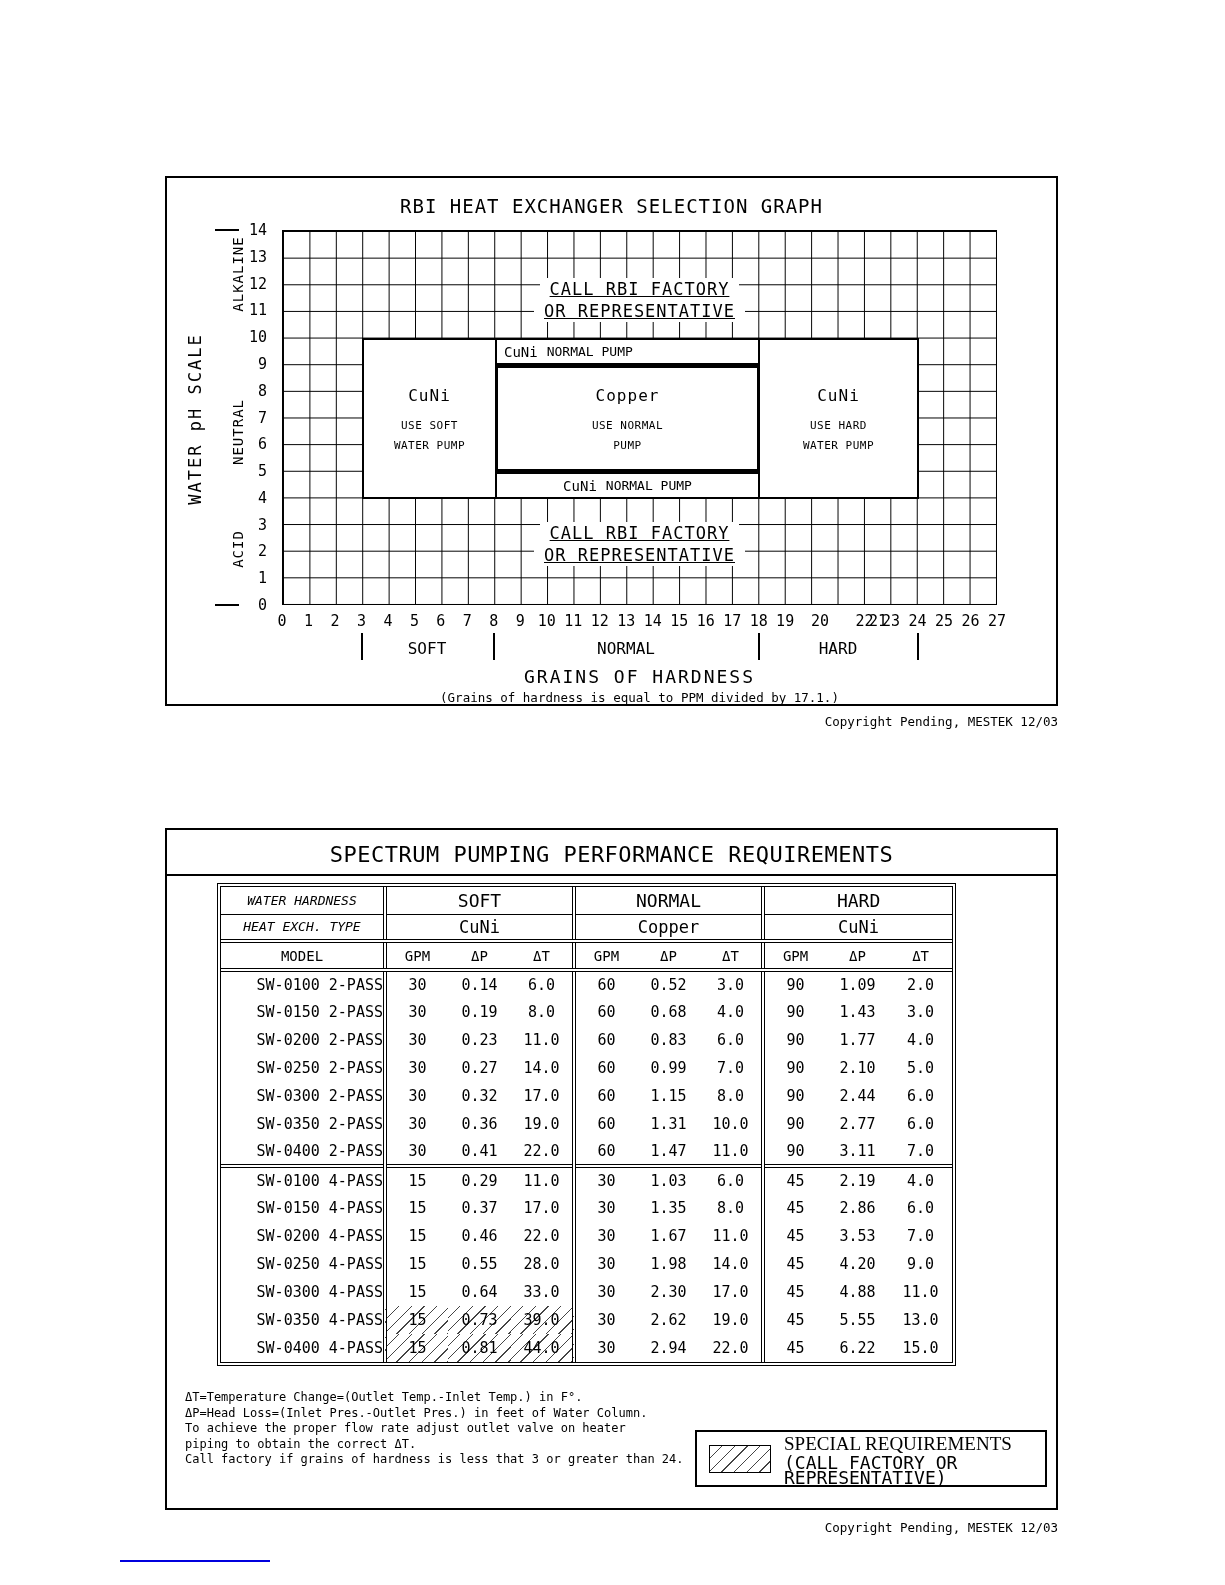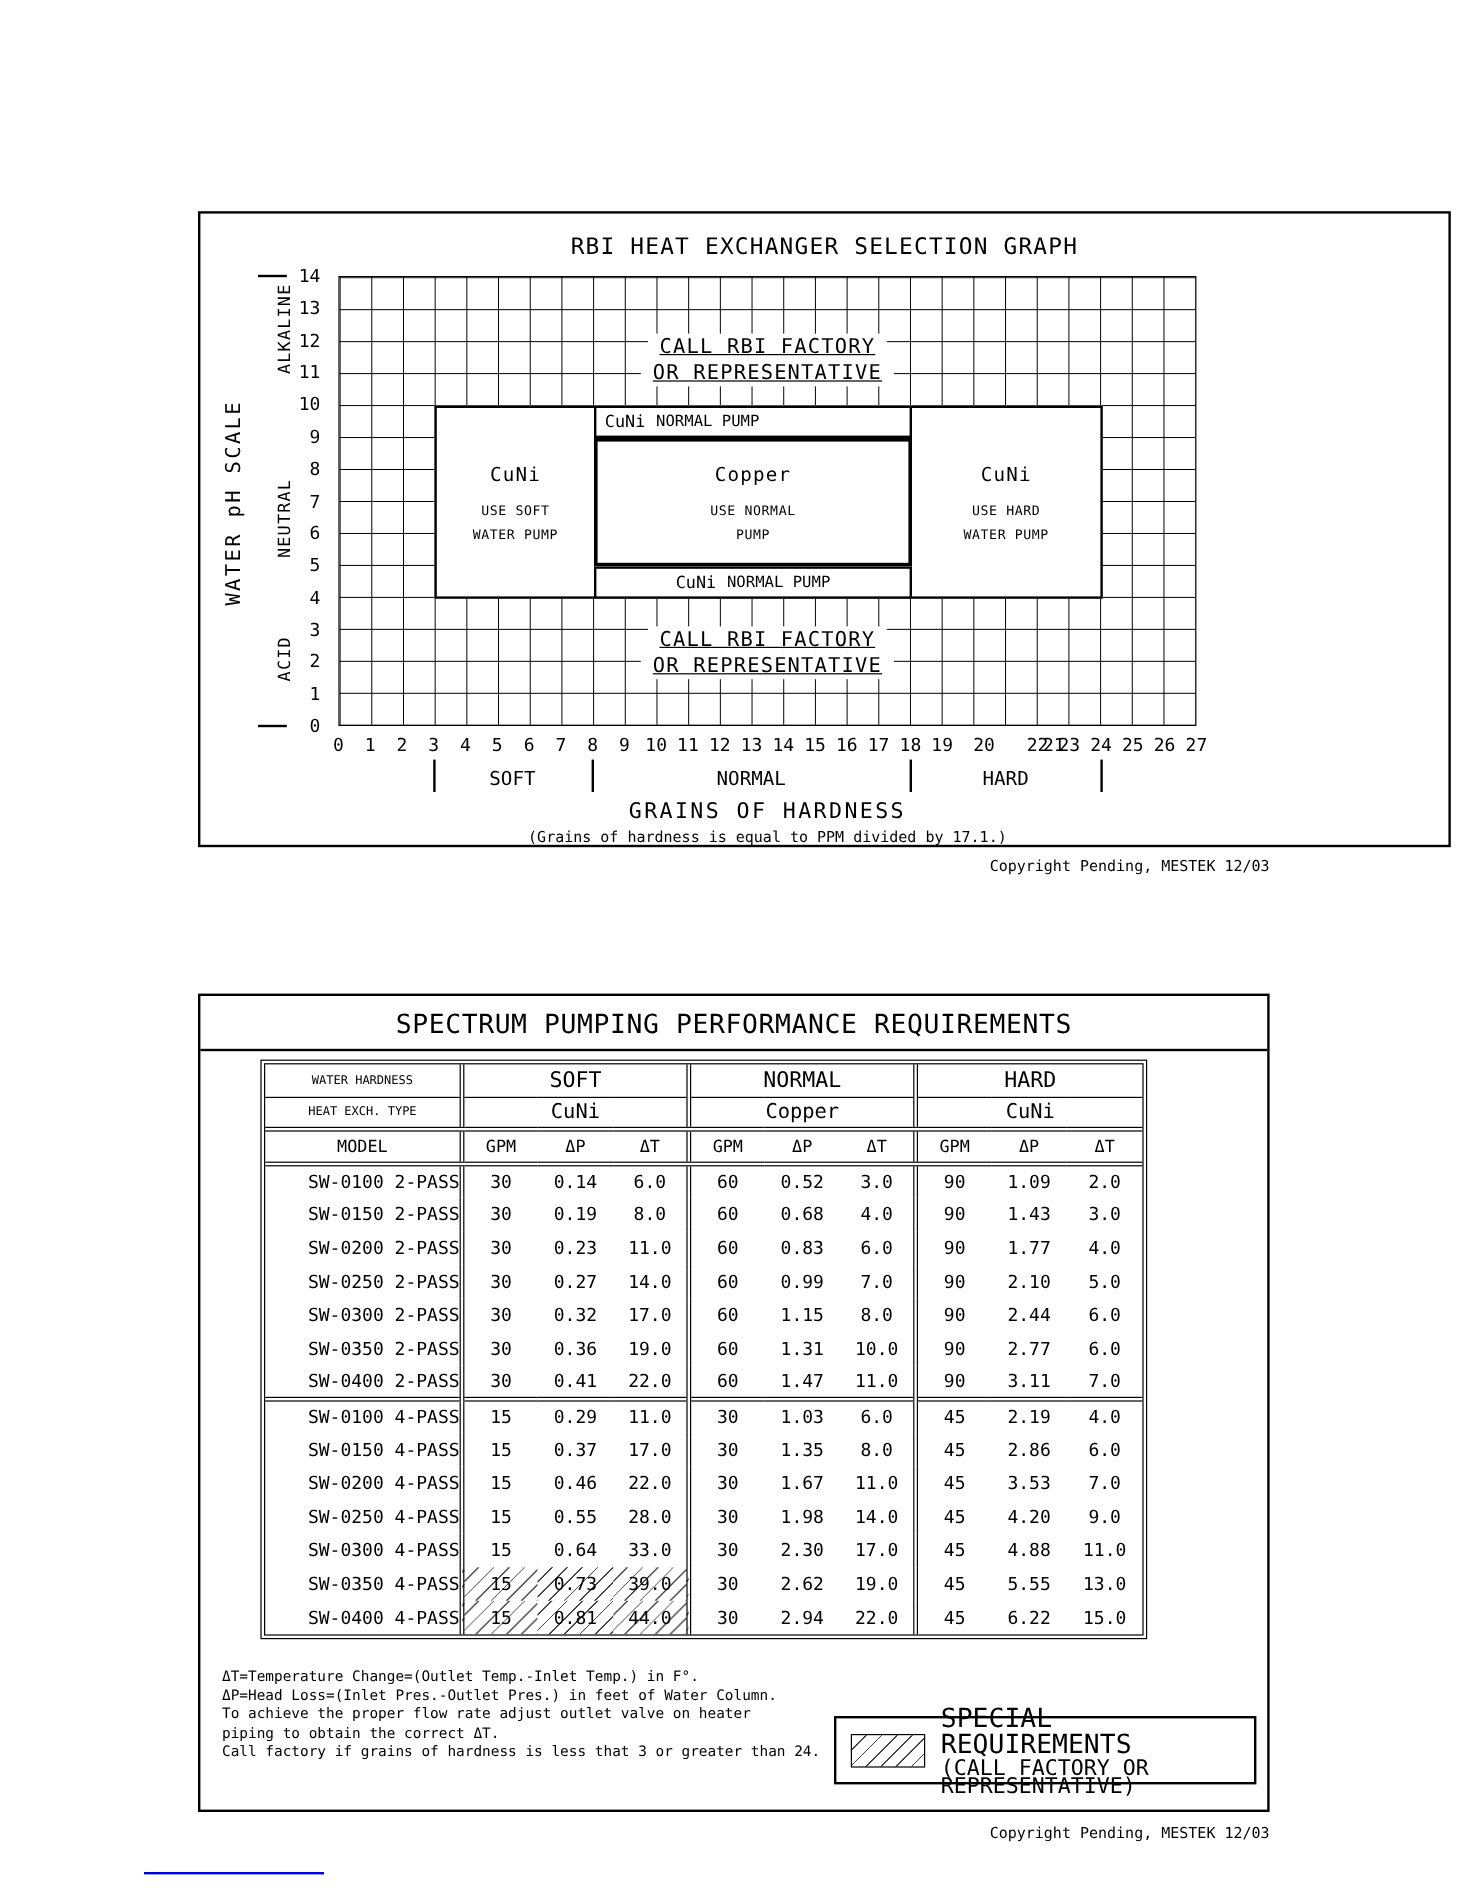--- a/index.html
+++ b/index.html
@@ -1,21 +1,21 @@
 <!DOCTYPE html>
 <html><head>
 <meta charset="utf-8">
 <style>
   * { margin:0; padding:0; box-sizing:border-box; }
   html,body { background:#fff; }
   body { font-family:"DejaVu Sans Mono", monospace; color:#000; }
   .page { position:relative; width:1225px; height:1585px; background:#fff; overflow:hidden; }
 
   
-  .graph-box { position:absolute; left:165px; top:176px; width:1044px; height:530px; border:2px solid #000; background:#fff; }
+  .graph-box { position:absolute; left:165px; top:176px; width:893px; height:530px; border:2px solid #000; background:#fff; }
   .graph-title { position:absolute; top:17px; left:0; width:100%; text-align:center; font-size:19px; letter-spacing:1px; }
 
   .grid { position:absolute; left:115px; top:52px; width:715px; height:375px; border:1px solid #000;
     background-image:
       linear-gradient(to right, #000 1px, transparent 1px),
       linear-gradient(to bottom, #000 1px, transparent 1px);
     background-size: calc(100%/27) calc(100%/14); }
 
   .vlabel { position:absolute; text-align:center; white-space:nowrap; transform:rotate(-90deg); }
   .water-ph { left:-73px; top:232px; width:200px; height:18px; font-size:17px; letter-spacing:2px; }
@@ -69,35 +69,35 @@
   .table-box { position:absolute; left:165px; top:828px; width:893px; height:682px; border:2px solid #000; background:#fff; }
   .table-title { position:absolute; top:12px; left:0; width:100%; text-align:center; font-size:22px; letter-spacing:0.5px; }
   .title-rule { position:absolute; top:44px; left:0; width:100%; border-top:2px solid #000; }
 
   .table-wrap { position:absolute; left:50px; top:53px; border:4px double #000; background:#fff; }
   table.perf { border-collapse:collapse; table-layout:fixed; width:731px; }
   .perf th, .perf td { padding:0; text-align:center; font-weight:normal; vertical-align:middle; }
   .perf .hr1 th { height:27px; border-bottom:1px solid #000; }
   .perf .hr2 th { height:27px; border-bottom:4px double #000; }
   .perf .hr3 th { height:29px; border-bottom:4px double #000; font-size:14px; }
-  .perf th.small { font-size:10px; }
+  .perf th.small { font-size:13px;font-style:italic; }
   .perf th.big { font-size:18px; }
   .perf th.big2 { font-size:17px; }
   .perf .group-start { border-left:4px double #000; }
   .perf tbody td { height:28px; font-size:15px; }
   .perf td.model { text-align:right; padding-left:13px; }
   .perf tr.sep td { border-top:4px double #000; }
   .hatchbg { background-image:repeating-linear-gradient(135deg, transparent 0px, transparent 8px, #444 8px, #444 9px); }
 
   .notes { position:absolute; left:18px; top:560px; font-size:12px; line-height:15.5px; white-space:pre; }
 
   .legend { position:absolute; left:528px; top:600px; width:352px; height:57px; border:2px solid #000;
     display:flex; align-items:center; padding:0 12px; gap:13px; }
   .swatch { width:62px; height:28px; border:1px solid #000; flex:0 0 auto; }
-  .legend-title { font-size:22px; line-height:22px; }
+  .legend-title { font-size:19px; line-height:22px;font-family:Liberation Serif, serif; }
   .legend-sub { font-size:18px; line-height:15px; }
 
   .blue-line { position:absolute; left:120px; top:1560px; width:150px; height:2px; background:#0000dd; }
 </style>
 </head>
 <body>
 
 <div class="page">
 
   <div class="graph-box">

